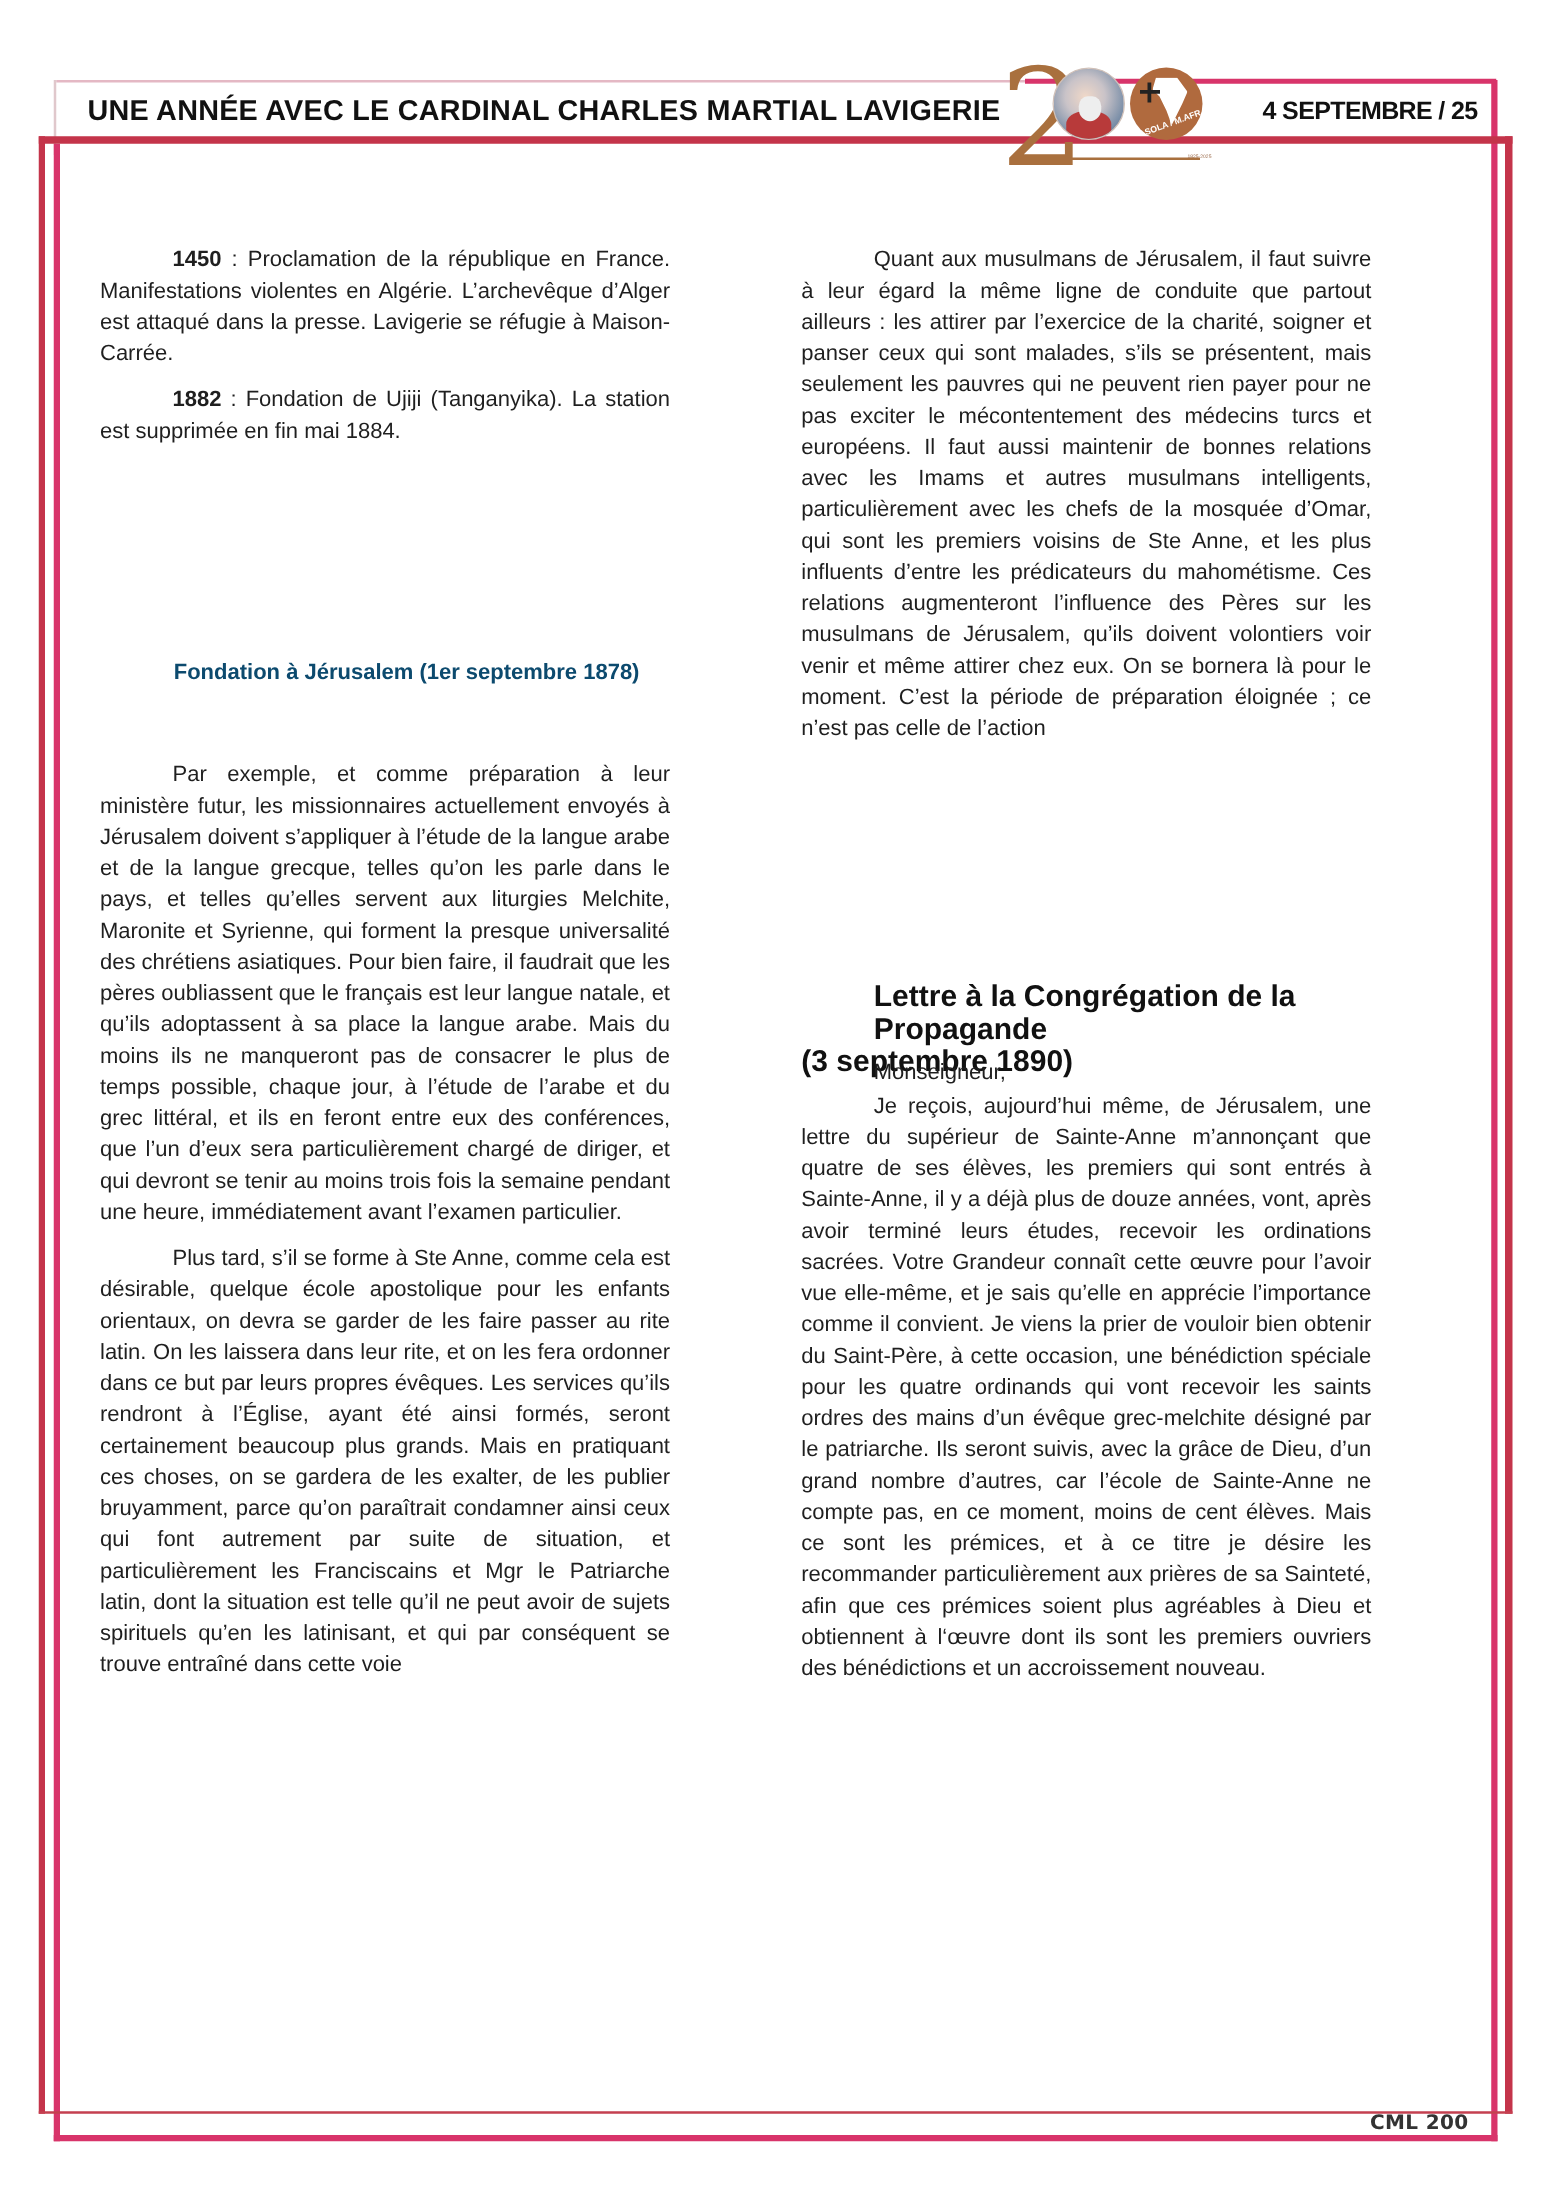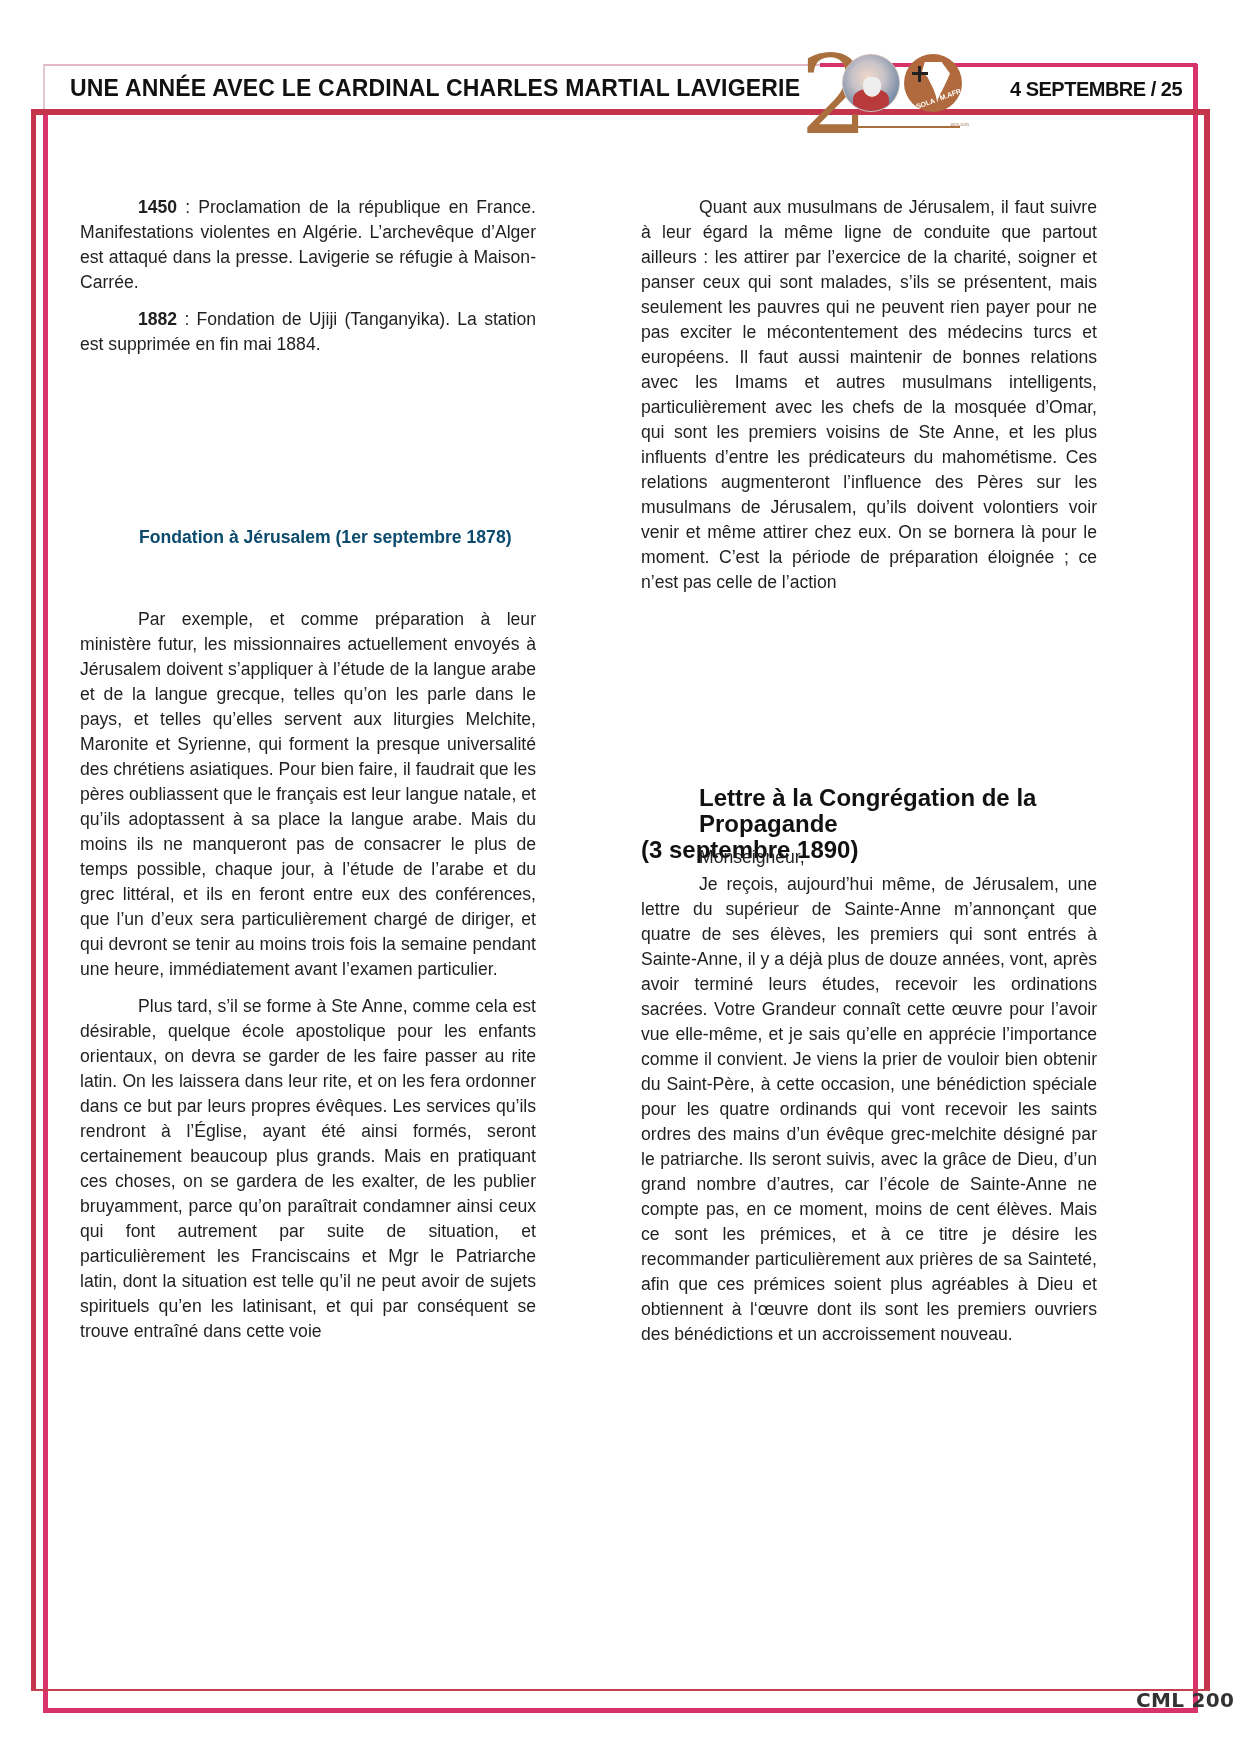--- a/index.html
+++ b/index.html
@@ -46,21 +46,21 @@
   .col .year { font-weight: bold; }
 
   .heading-left { position: absolute; left: 139px; top: 527px; font-size: 17.6px; font-weight: bold; color: #0c4a6e; white-space: nowrap; }
   .col-left-2 { top: 607px; }
 
   .heading-right { position: absolute; left: 641px; top: 762px; width: 460px; font-size: 24px; font-weight: bold; line-height: 26px; color: #111; margin-top: 23px; }
   .heading-right .line1 { display: block; padding-left: 58px; }
   .salutation { position: absolute; left: 699px; top: 832px; font-size: 17.6px; color: #1f1f1f; margin-top: 15px; }
   .col-right-2 { top: 872px; }
 
-  .footer-brand { position: absolute; left: 1096px; top: 1688px; font-family: "DejaVu Sans", sans-serif; font-size: 20px; font-weight: bold; color: #333; letter-spacing: 0.3px; margin-left: 40px; }
+  .footer-brand { position: absolute; left: 1096px; top: 1688px; font-family: "DejaVu Sans", sans-serif; font-size: 16px; font-weight: bold; color: #333; letter-spacing: 0.3px; }
 </style>
 </head>
 <body>
 
 <div class="frame-pink-top"></div>
 <div class="frame-pink-top-strong"></div>
 <div class="frame-pink-left"></div>
 <div class="frame-pink-left-thick"></div>
 <div class="frame-pink-right"></div>
 <div class="frame-pink-bottom"></div>

